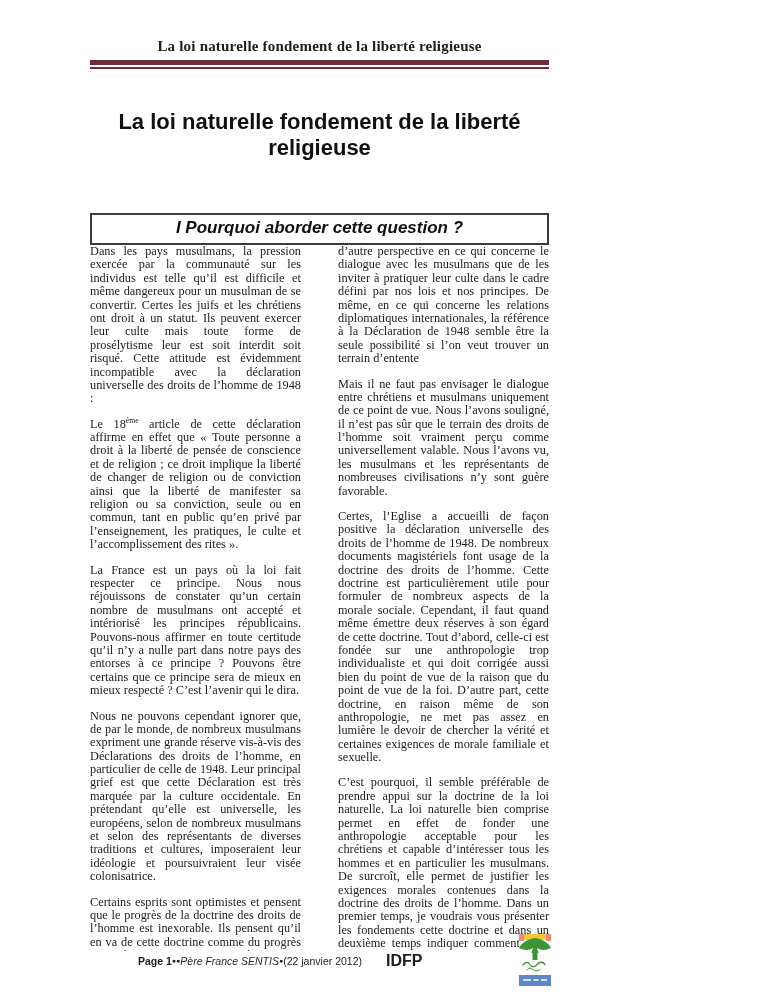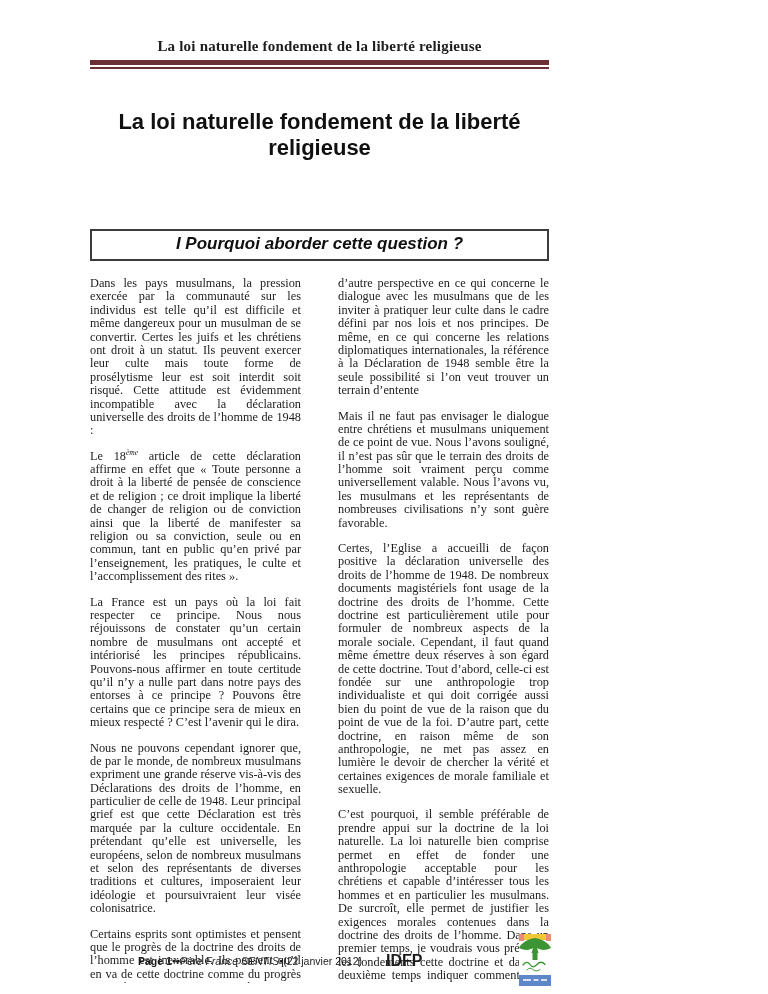--- a/index.html
+++ b/index.html
@@ -27,50 +27,49 @@
   .doc-title {
     margin-top: 40px;
     text-align: center;
     font-family: "Liberation Sans", sans-serif;
     font-weight: bold;
     font-size: 22px;
     color: #101010;
   }
 
   .section-box {
-    margin-top: 68px;
+    margin-top: 52px;
     border: 2px solid #3c3c3c;
     padding: 3px 4px 5px;
     text-align: center;
     background: #ffffff;
   }
   .section-title {
     font-family: "Liberation Sans", sans-serif;
     font-weight: bold;
     font-style: italic;
     font-size: 17px;
     color: #101010;
   }
 
   .columns {
     display: flex;
     gap: 37px;
-    margin-top: 16px;
     height: 706px;
     overflow: hidden;
   }
   .col { flex: 1; min-width: 0; }
   .para {
     margin: 0 0 12px 0;
     font-size: 12.3px;
     line-height: 1.09;
     text-align: justify;
     color: #1b1b1b;
   }
-  .para sup { font-size: 0.62em; line-height: 0; font-style: italic; }
+  .para sup { font-size: 0.62em; line-height: 0; }
 
   .footer {
     position: absolute;
     left: 0; right: 0; bottom: 24px;
   }
   .footer-inner {
     margin: 0 110px 0 138px;
     display: flex;
     align-items: center;
     white-space: nowrap;

